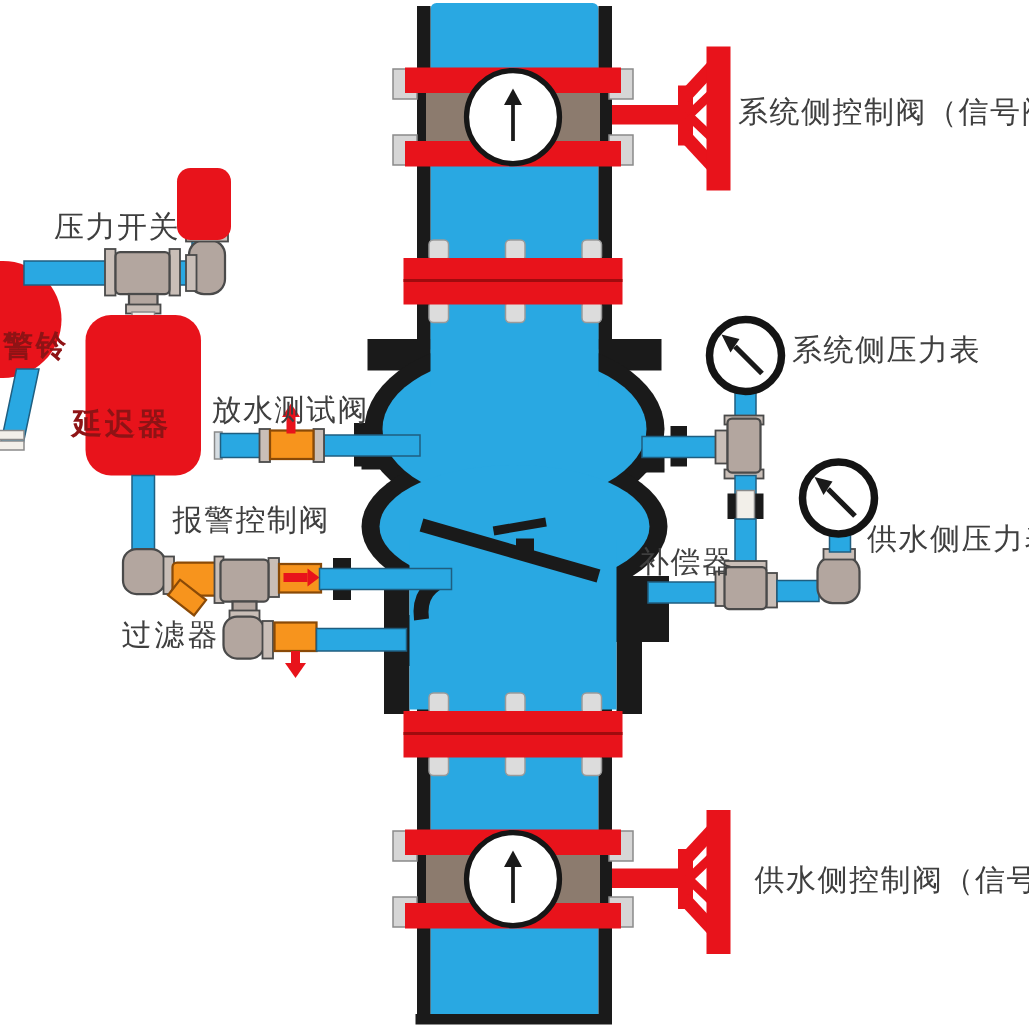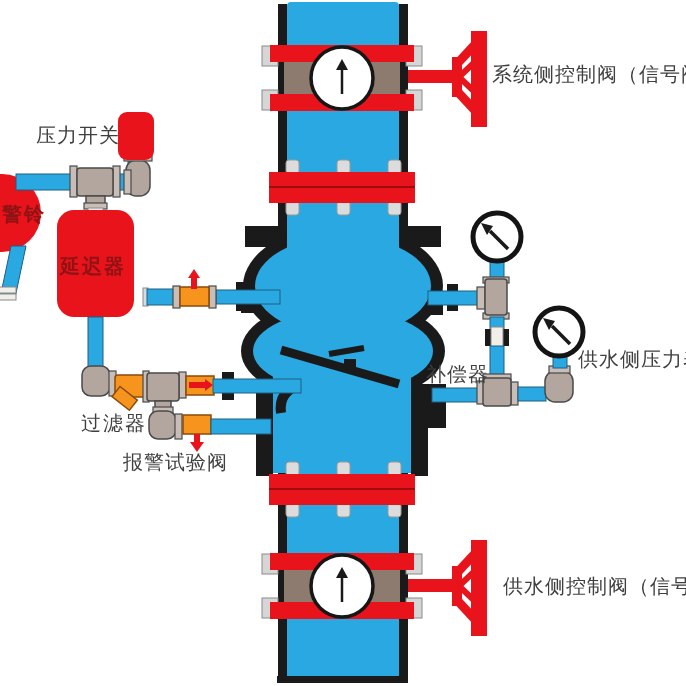--- a/index.html
+++ b/index.html
@@ -1,21 +1,21 @@
 <!DOCTYPE html>
 <html style="--pipe-blue: #29A8E2; --component-red: #E8131B; --valve-orange: #F7941D; --fitting-gray: #B3A69F; --valve-body-brown: #8C7B6E; --outline-black: #1A1A1A; --label-gray: #3F3F3F; --component-text-dark-red: #8E1315;"><head>
 <meta charset="utf-8">
 <style>
   html,body{margin:0;padding:0;background:#fff;}
   .stage{position:relative;width:686px;height:686px;overflow:hidden;background:#fff;
          font-family:"Liberation Serif","DejaVu Serif",serif;}
   .stage svg{position:absolute;left:0;top:0;}
   .lbl{position:absolute;white-space:nowrap;font-size:20px;letter-spacing:1px;
        color:var(--label-gray,#3F3F3F);}
-  .lbl.onred{color:var(--component-text-dark-red,#8E1315);font-weight:bold;letter-spacing:2px;}
+  .lbl.onred{color:var(--component-text-dark-red,#8E1315);font-weight:bold;letter-spacing:2px;margin-top:16px;}
   
   .blueflat{fill:var(--pipe-blue,#29A8E2);}
   .blue{fill:var(--pipe-blue,#29A8E2);stroke:#1f5e80;stroke-width:1;}
   .red{fill:var(--component-red,#E8131B);}
   .black{fill:var(--outline-black,#1A1A1A);}
   .gray{fill:var(--fitting-gray,#B3A69F);stroke:#4a4a4a;stroke-width:1.5;}
   .grayl{fill:#C9BEB7;stroke:#4a4a4a;stroke-width:1.2;}
   .orange{fill:var(--valve-orange,#F7941D);stroke:#8a4a07;stroke-width:1.5;}
   .brown{fill:var(--valve-body-brown,#8C7B6E);}
   .tab{fill:#D6D6D6;stroke:#8a8a8a;stroke-width:1;}
@@ -249,23 +249,25 @@
   <g>
     <circle cx="559" cy="332" r="24" fill="#fff" stroke="#141414" stroke-width="5"></circle>
     <g>
       <line x1="570" y1="344" x2="552" y2="326" class="ink" stroke-width="3.5"></line>
       <polygon points="543,318 555,321 549,330" class="black"></polygon>
     </g>
   </g>
 
 </svg>
 
-<div class="lbl" style="left:36px;top:122px">压力开关</div>
+<div class="lbl" style="left:36px;top:138px">压力开关</div>
 <div class="lbl onred" style="left:2px;top:201px">警铃</div>
-<div class="lbl onred" style="left:60px;top:253px">延迟器</div>
+<div class="lbl onred" style="left:48px;top:253px">延迟器</div>
+<div class="lbl" style="left:141px;top:260px">放水测试阀</div>
+<div class="lbl" style="left:115px;top:333px">报警控制阀</div>
 <div class="lbl" style="left:81px;top:410px;letter-spacing:2px">过滤器</div>
-<div class="lbl" style="left:123px;top:449px">报警试验阀</div>
 <div class="lbl" style="left:492px;top:61px">系统侧控制阀（信号阀）</div>
+<div class="lbl" style="left:528px;top:220px">系统侧压力表</div>
 <div class="lbl" style="left:426px;top:361px">补偿器</div>
 <div class="lbl" style="left:578px;top:346px">供水侧压力表</div>
 <div class="lbl" style="left:503px;top:573px">供水侧控制阀（信号阀）</div>
 
 </div>
 
 </body></html>

